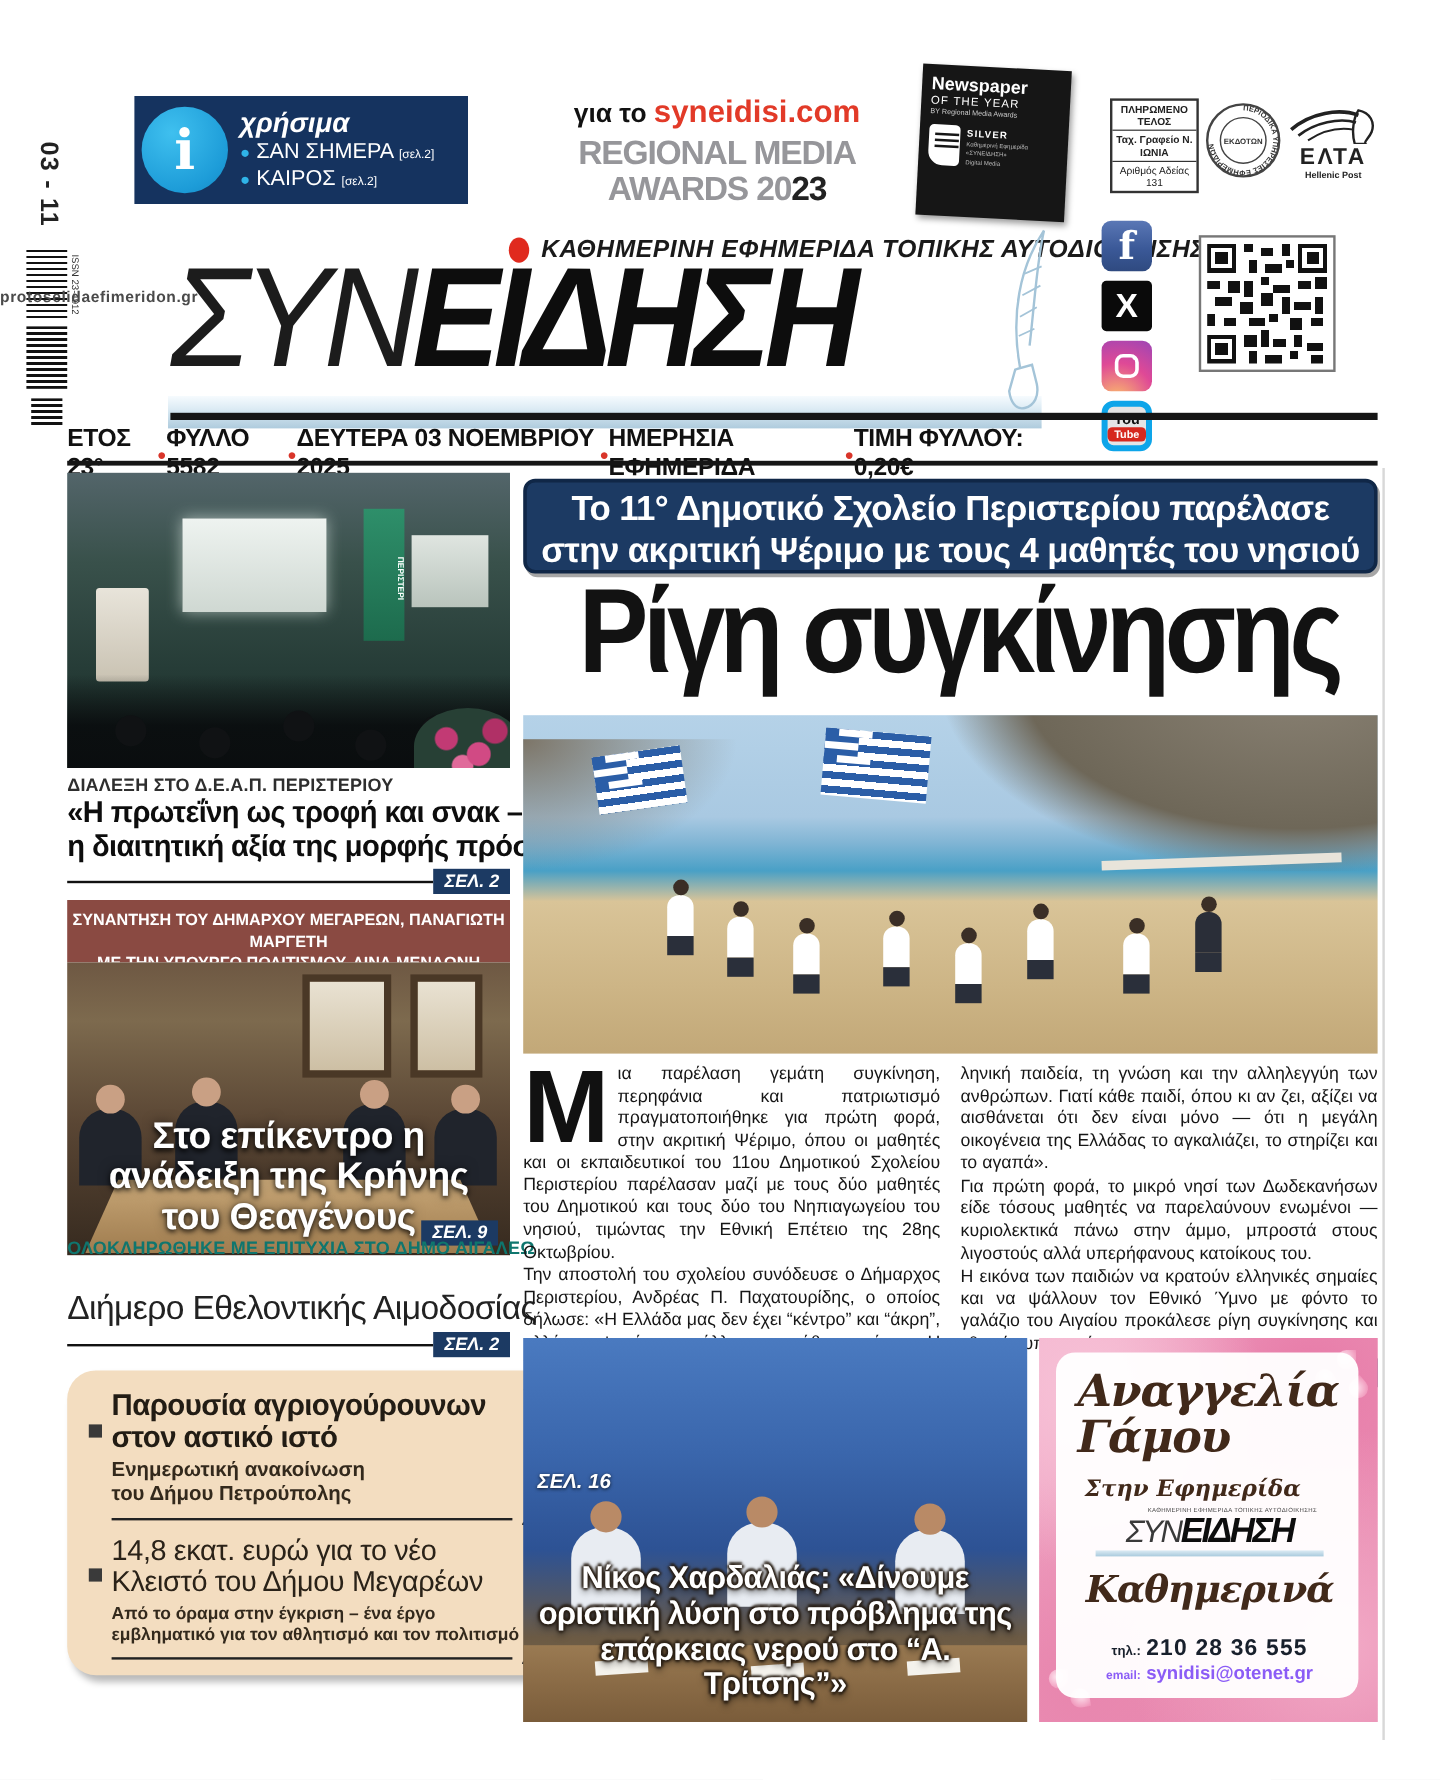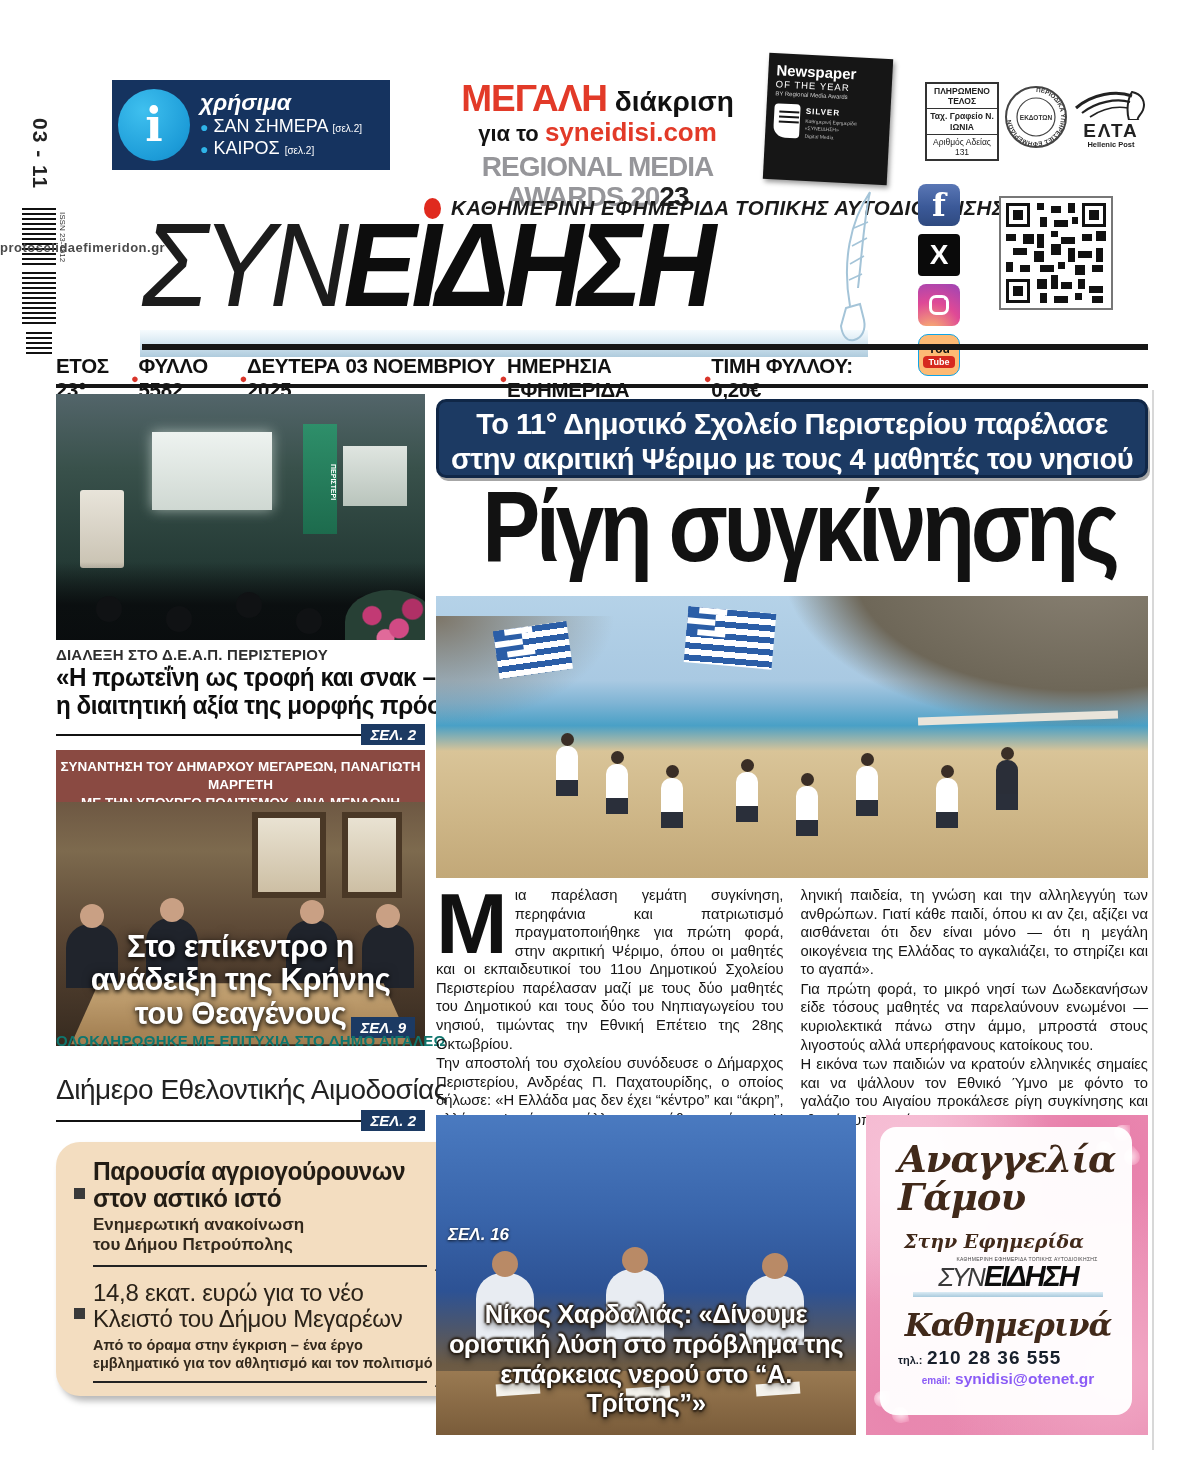--- a/index.html
+++ b/index.html
@@ -63,21 +63,21 @@
   .quill { position:absolute; left:812px; top:188px; }
 
   
   .social { position:absolute; left:918px; top:184px; display:flex; flex-direction:column; gap:8px; }
   .sicon { width:42px; height:42px; border-radius:8px; display:flex; align-items:center; justify-content:center; }
   .fb { background:linear-gradient(#5a77b5, #3b5998 55%, #2f4a80); color:#fff; font-family:"DejaVu Serif", serif; font-weight:bold; font-size:32px; }
   .xx { background:#0a0a0a; color:#fff; font-weight:900; font-size:28px; border-radius:4px; }
   .ig { background:radial-gradient(circle at 30% 120%, #fdc468, #df4996 55%, #a445b2 95%); }
   .ig-ring { width:20px; height:20px; border:3px solid #fff; border-radius:7px; position:relative; }
   .ig-ring:after { content:""; position:absolute; right:-1px; top:-1px; width:3px; height:3px; background:#fff; border-radius:50%; }
-  .yt { background:#fdba74; border:1px solid #0ea5e9; flex-direction:column; border-radius:10px; }
+  .yt { background:#e5e5e5; border:5px solid #0ea5e9; flex-direction:column; border-radius:10px; }
   .yt-you { color:#111; font-weight:900; font-size:12px; line-height:1; }
   .yt-tube { background:#d6281e; color:#fff; font-weight:bold; font-size:9px; padding:1px 6px; border-radius:4px; margin-top:1px; }
   .qr-wrap { position:absolute; left:999px; top:196px; width:114px; height:114px; border:2px solid #777; background:#fff; padding:5px; }
 
   
   .rule-top { position:absolute; left:142px; top:344px; width:1006px; height:6px; background:#161616; }
   .dateline { position:absolute; left:56px; top:354px; width:822px; display:flex; justify-content:space-between; align-items:center; font-size:20.5px; font-weight:bold; color:#111; letter-spacing:-0.3px; }
   .dateline .bull { color:#d9352a; font-size:13px; }
   .rule-bottom { position:absolute; left:56px; top:384px; width:1092px; height:4px; background:#161616; }
 
@@ -162,21 +162,21 @@
   .ad-card { position:absolute; left:14px; top:12px; right:16px; bottom:20px; background:rgba(255,255,255,.96); border-radius:16px; padding:14px 14px 6px 18px; }
   .ad-title { font-family:"DejaVu Serif", serif; font-style:italic; font-weight:bold; font-size:37px; line-height:1.02; color:#41291a; letter-spacing:-1px; }
   .ad-sub { font-family:"DejaVu Serif", serif; font-style:italic; font-weight:bold; font-size:19px; color:#41291a; margin-top:14px; margin-left:6px; }
   .ad-logo { margin-top:4px; text-align:center; white-space:nowrap; }
   .ad-logo-tag { font-size:5px; color:#444; letter-spacing:.3px; margin-left:38px; }
   .ad-logo-main { font-style:italic; letter-spacing:-2px; line-height:1; }
   .ad-logo-main .thin { font-weight:400; font-size:26px; color:#3a3a3a; }
   .ad-logo-main .bold { font-weight:900; font-size:29px; color:#0d0d0d; }
   .ad-logo-bar { width:190px; height:5px; background:linear-gradient(#dcebf4,#a9cadd); margin:1px auto 0; }
   .ad-daily { font-family:"DejaVu Serif", serif; font-style:italic; font-weight:bold; font-size:31px; color:#41291a; text-align:center; margin-top:10px; letter-spacing:-1px; }
-  .ad-phone { text-align:left; margin-top:4px; font-weight:bold; color:#18202c; }
+  .ad-phone { text-align:center; margin-top:20px; font-weight:bold; color:#18202c; }
   .ad-phone .lbl { font-size:11px; }
   .ad-phone .num { font-size:19px; letter-spacing:1px; }
   .ad-email { text-align:center; font-weight:bold; color:#8b5cf6; margin-top:1px; }
   .ad-email .lbl { font-size:10px; }
   .ad-email .val { font-size:15.5px; }
 
   .right-edge { position:absolute; left:1152px; top:390px; width:2px; height:1060px; background:#d8d8d8; }
 </style>
 </head>
 <body>
@@ -193,21 +193,20 @@
   <div class="info-box">
     <div class="info-circle">i</div>
     <div class="info-right">
       <div class="info-title">χρήσιμα</div>
       <div class="info-item"><span class="dot">●</span> <span>ΣΑΝ ΣΗΜΕΡΑ</span> <span class="pg">[σελ.2]</span></div>
       <div class="info-item"><span class="dot">●</span> <span>ΚΑΙΡΟΣ</span> <span class="pg">[σελ.2]</span></div>
     </div>
   </div>
 
   <div class="distinction">
-    <div><span class="dist-big">ΜΕΓΑΛΗ</span><span class="dist-rest"> διάκριση</span></div>
     <div><span class="dist-pre">για το </span><span class="dist-site">syneidisi.com</span></div>
     <div class="dist-awards"><span>REGIONAL MEDIA AWARDS 20</span><b>23</b></div>
   </div>
 
   <div class="plaque">
     <div class="plq-title">Newspaper</div>
     <div class="plq-sub">OF THE YEAR</div>
     <div class="plq-by">BY Regional Media Awards</div>
     <div class="plq-row">
       <div class="plq-logo"></div>

